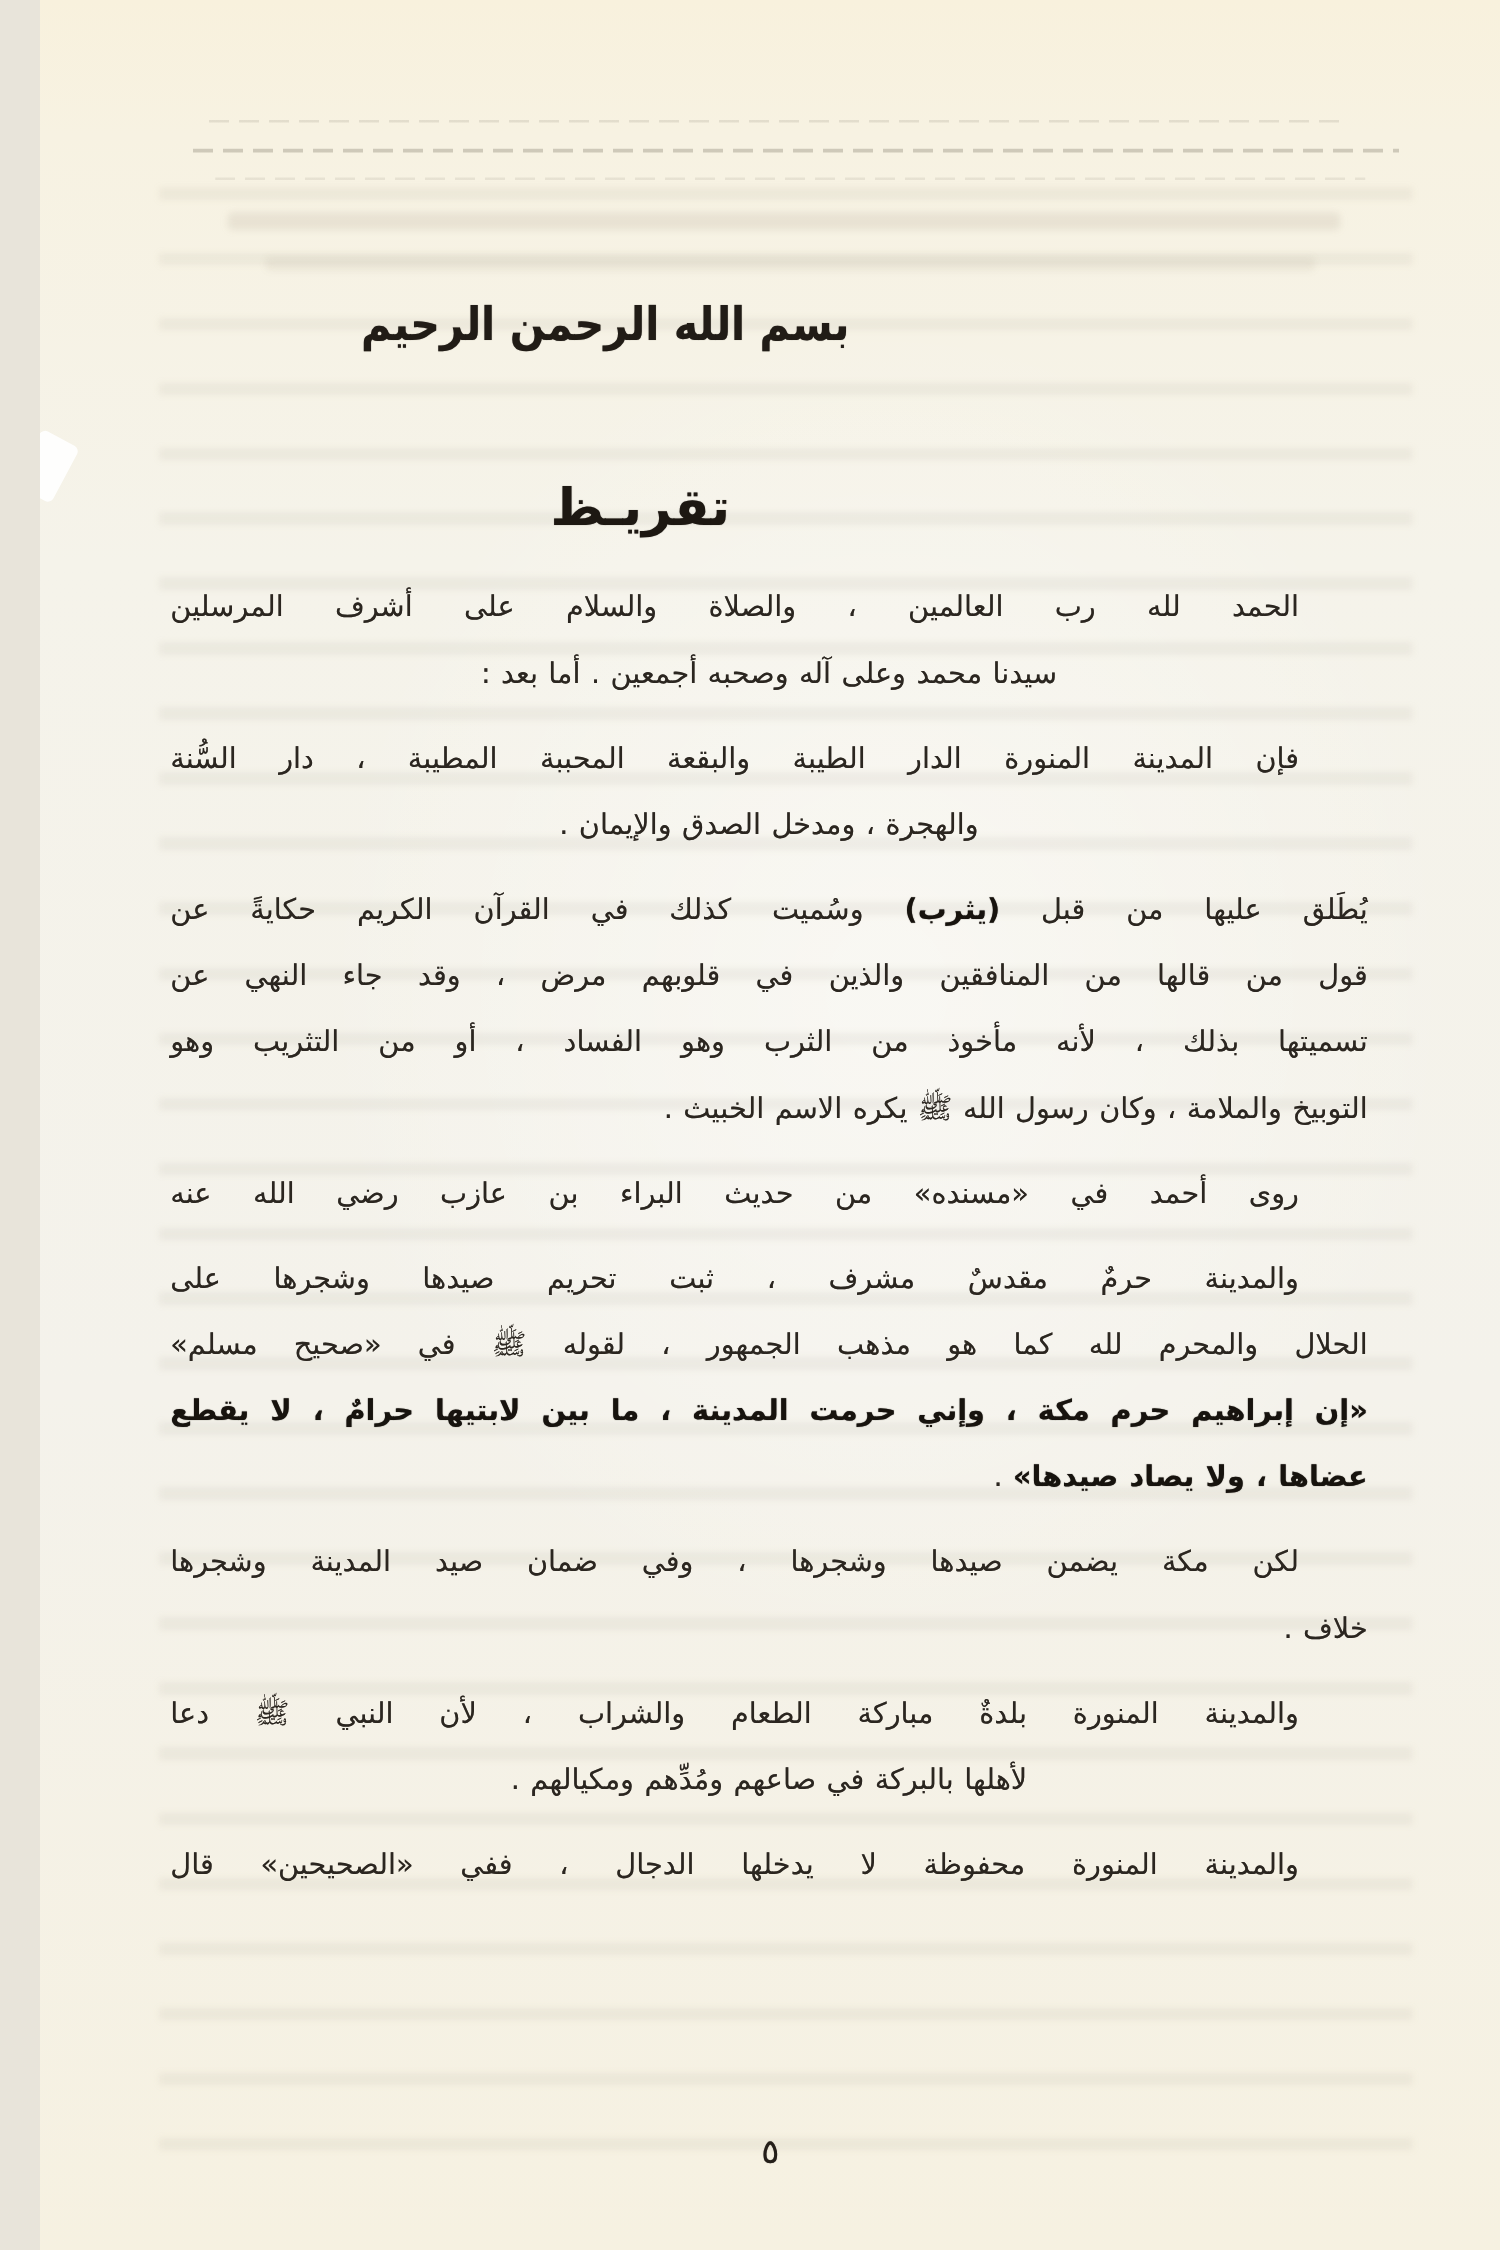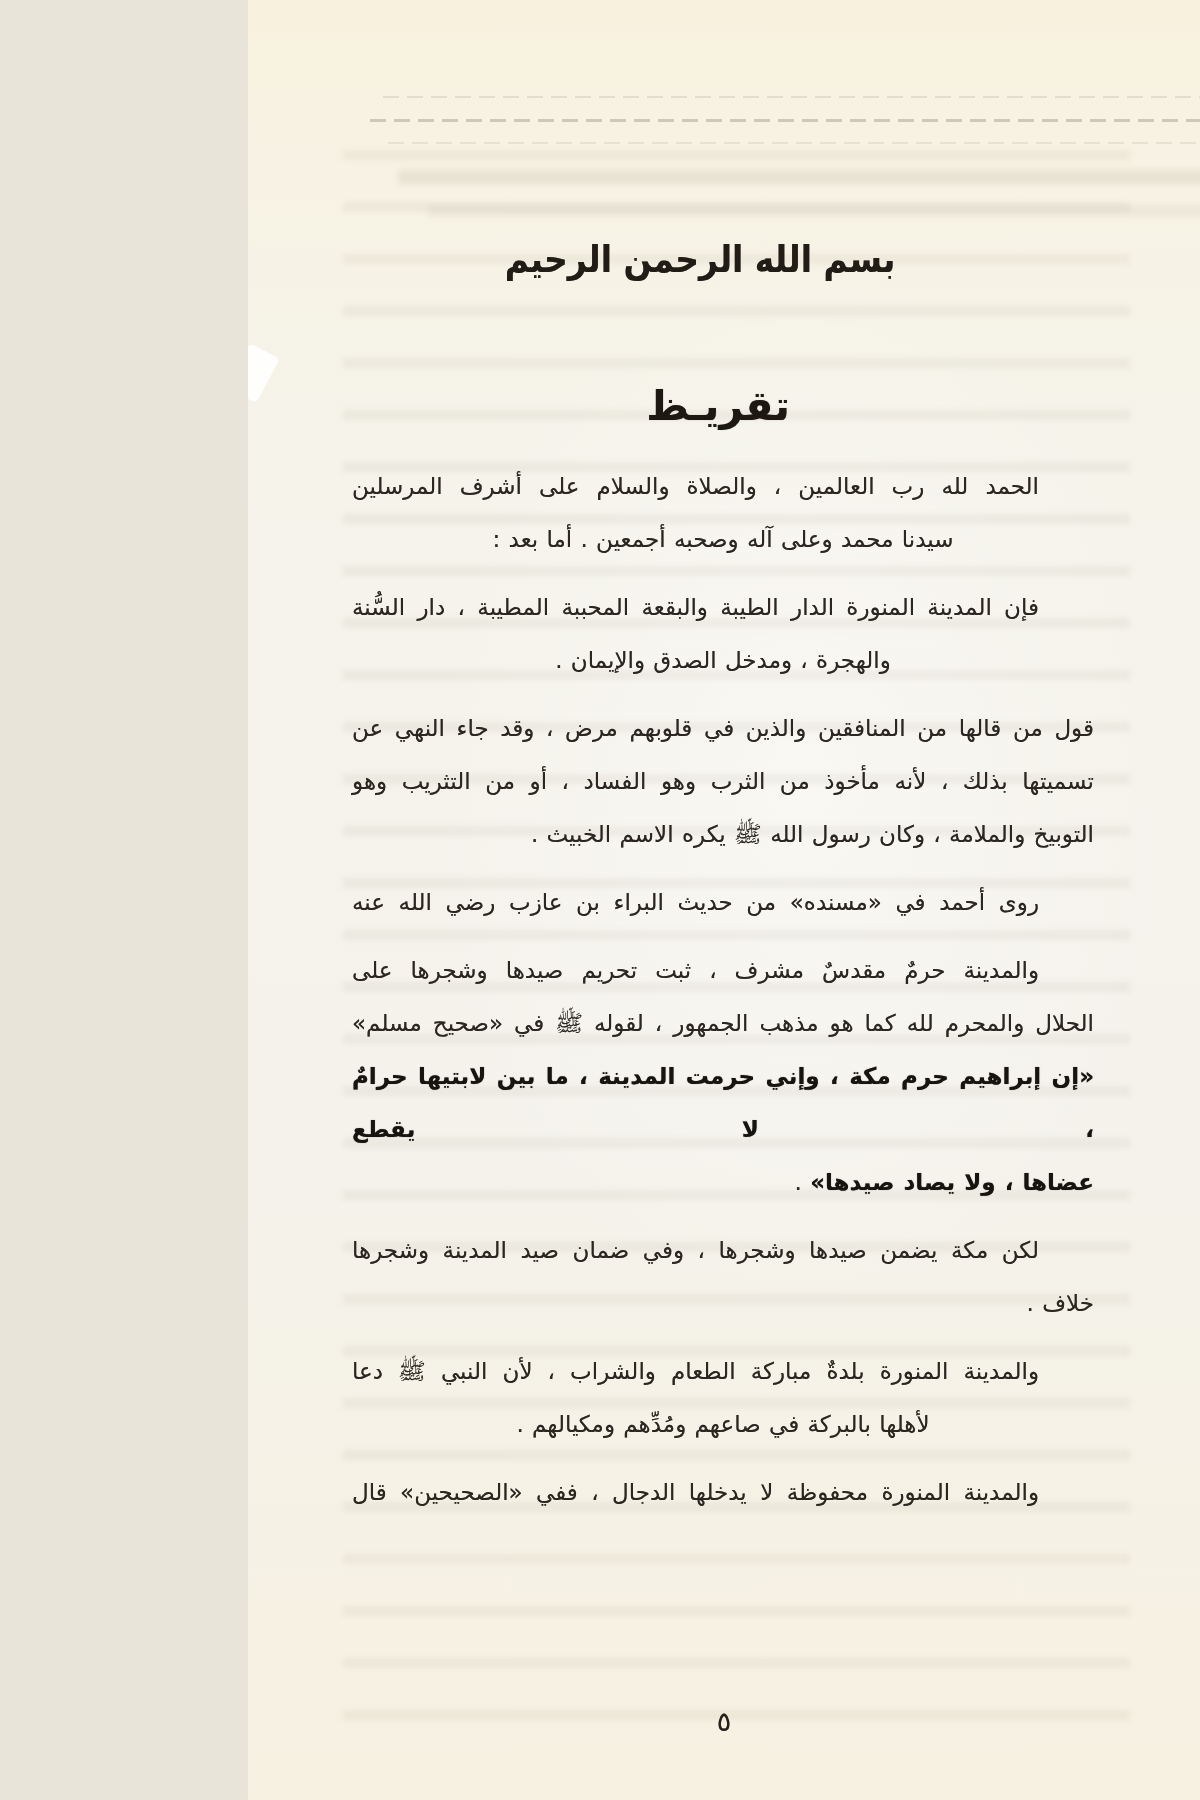--- a/index.html
+++ b/index.html
@@ -1,17 +1,17 @@
 <!DOCTYPE html>
 <html lang="ar" dir="rtl"><head>
 <meta charset="utf-8">
 <style>
   html,body { margin:0; padding:0; background:#e8e4da; }
   .page {
-    position:relative; width:952px; height:1800px; overflow:hidden;
+    position:relative; width:1168px; height:1800px; overflow:hidden;
     background:linear-gradient(180deg,#f8f1dd 0%,#f7f2e2 6%,#f5f3ea 25%,#f4f2eb 62%,#f6f1e1 100%);
     font-family:"DejaVu Sans", sans-serif;
     direction:rtl;
     color:#2b2620;
   }
   .lighten {
     position:absolute; inset:0; z-index:0; pointer-events:none;
     background:radial-gradient(55% 42% at 58% 44%, rgba(255,255,255,0.42), rgba(255,255,255,0) 72%);
   }
   .bleed-texture {
@@ -36,21 +36,21 @@
     position:absolute; z-index:0; left:-12px; top:348px; width:34px; height:50px;
     background:#ffffff; transform:rotate(28deg); border-radius:5px; opacity:.9;
   }
   .bismillah {
     position:absolute; z-index:1; top:240px; left:452px;
     transform:translateX(-50%) scaleY(1.12);
     font-size:33px; font-weight:700; white-space:nowrap; color:#211c16;
     text-shadow:0 0 .6px rgba(33,28,22,.6);
   }
   .title {
-    position:absolute; z-index:1; top:382px; left:470px; margin:0;
+    position:absolute; z-index:1; top:382px; left:480px; margin:0;
     transform:translateX(-50%);
     font-size:41px; font-weight:700; white-space:nowrap; color:#1d1812;
     text-shadow:0 0 .7px rgba(29,24,18,.6);
   }
   .content { position:absolute; z-index:1; top:460px; right:106px; left:104px; }
   .para { margin:0 0 15px; }
   .line {
     font-size:23px; line-height:53px;
     text-align:justify; text-align-last:justify;
     word-spacing:1px;
@@ -89,20 +89,21 @@
       <div class="line l-indent"><span>الحمد لله رب العالمين ، والصلاة والسلام على أشرف المرسلين</span></div>
       <div class="line l-center"><span>سيدنا محمد وعلى آله وصحبه أجمعين . أما بعد :</span></div>
     </div>
 
     <div class="para">
       <div class="line l-indent"><span>فإن المدينة المنورة الدار الطيبة والبقعة المحببة المطيبة ، دار السُّنة</span></div>
       <div class="line l-center"><span>والهجرة ، ومدخل الصدق والإيمان .</span></div>
     </div>
 
     <div class="para">
+      <div class="line"><span>يُطَلق عليها من قبل </span><b>(يثرب)</b><span> وسُميت كذلك في القرآن الكريم حكايةً عن</span></div>
       <div class="line"><span>قول من قالها من المنافقين والذين في قلوبهم مرض ، وقد جاء النهي عن</span></div>
       <div class="line"><span>تسميتها بذلك ، لأنه مأخوذ من الثرب وهو الفساد ، أو من التثريب وهو</span></div>
       <div class="line l-end"><span>التوبيخ والملامة ، وكان رسول الله ﷺ يكره الاسم الخبيث .</span></div>
     </div>
 
     <div class="para">
       <div class="line l-indent"><span>روى أحمد في «مسنده» من حديث البراء بن عازب رضي الله عنه</span></div>
     </div>
 
     <div class="para">

